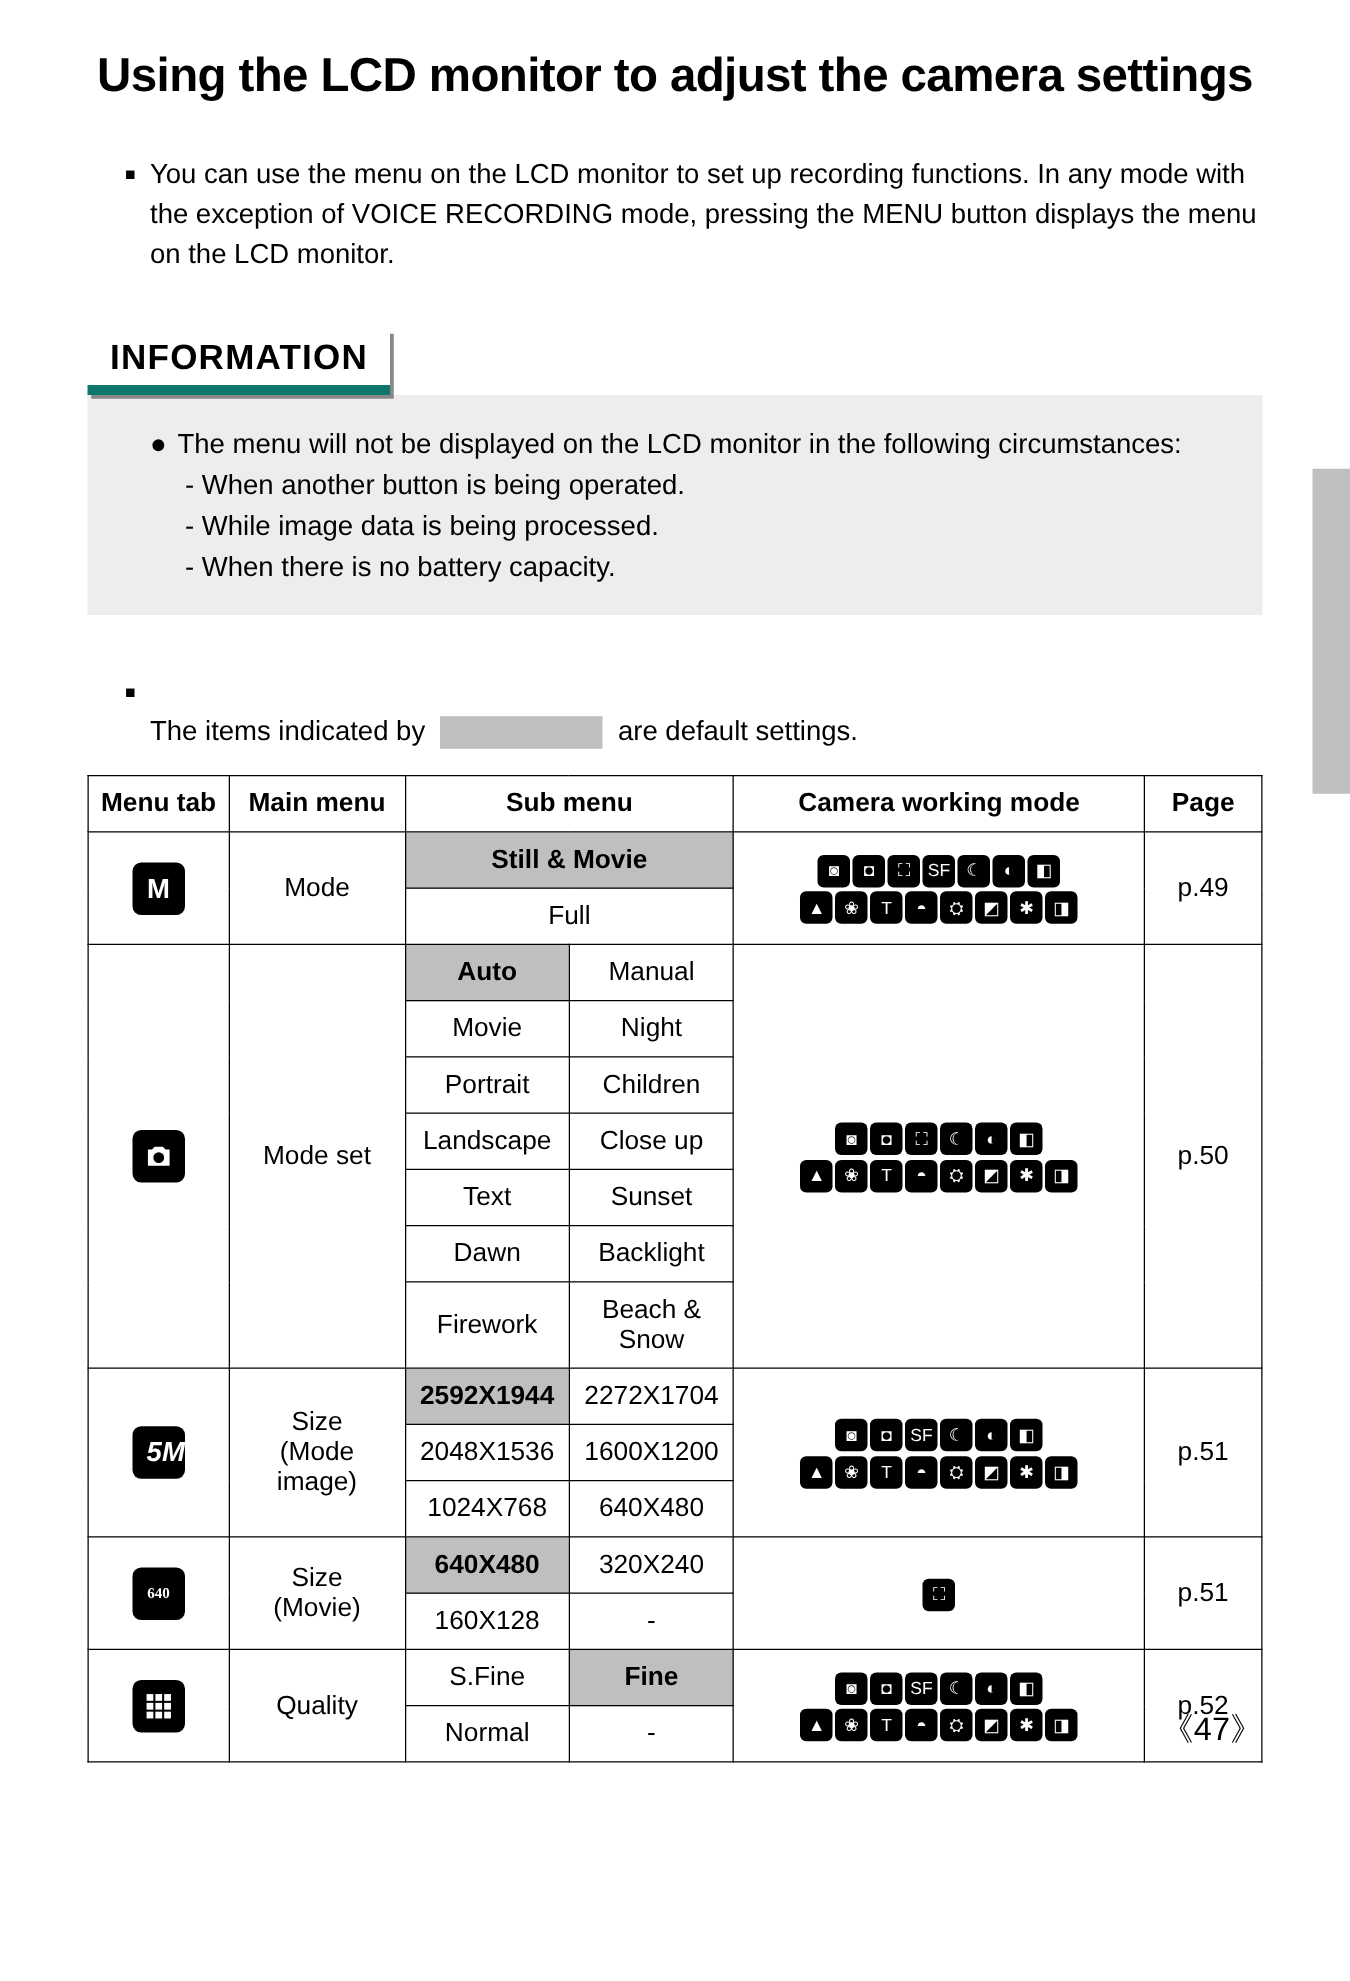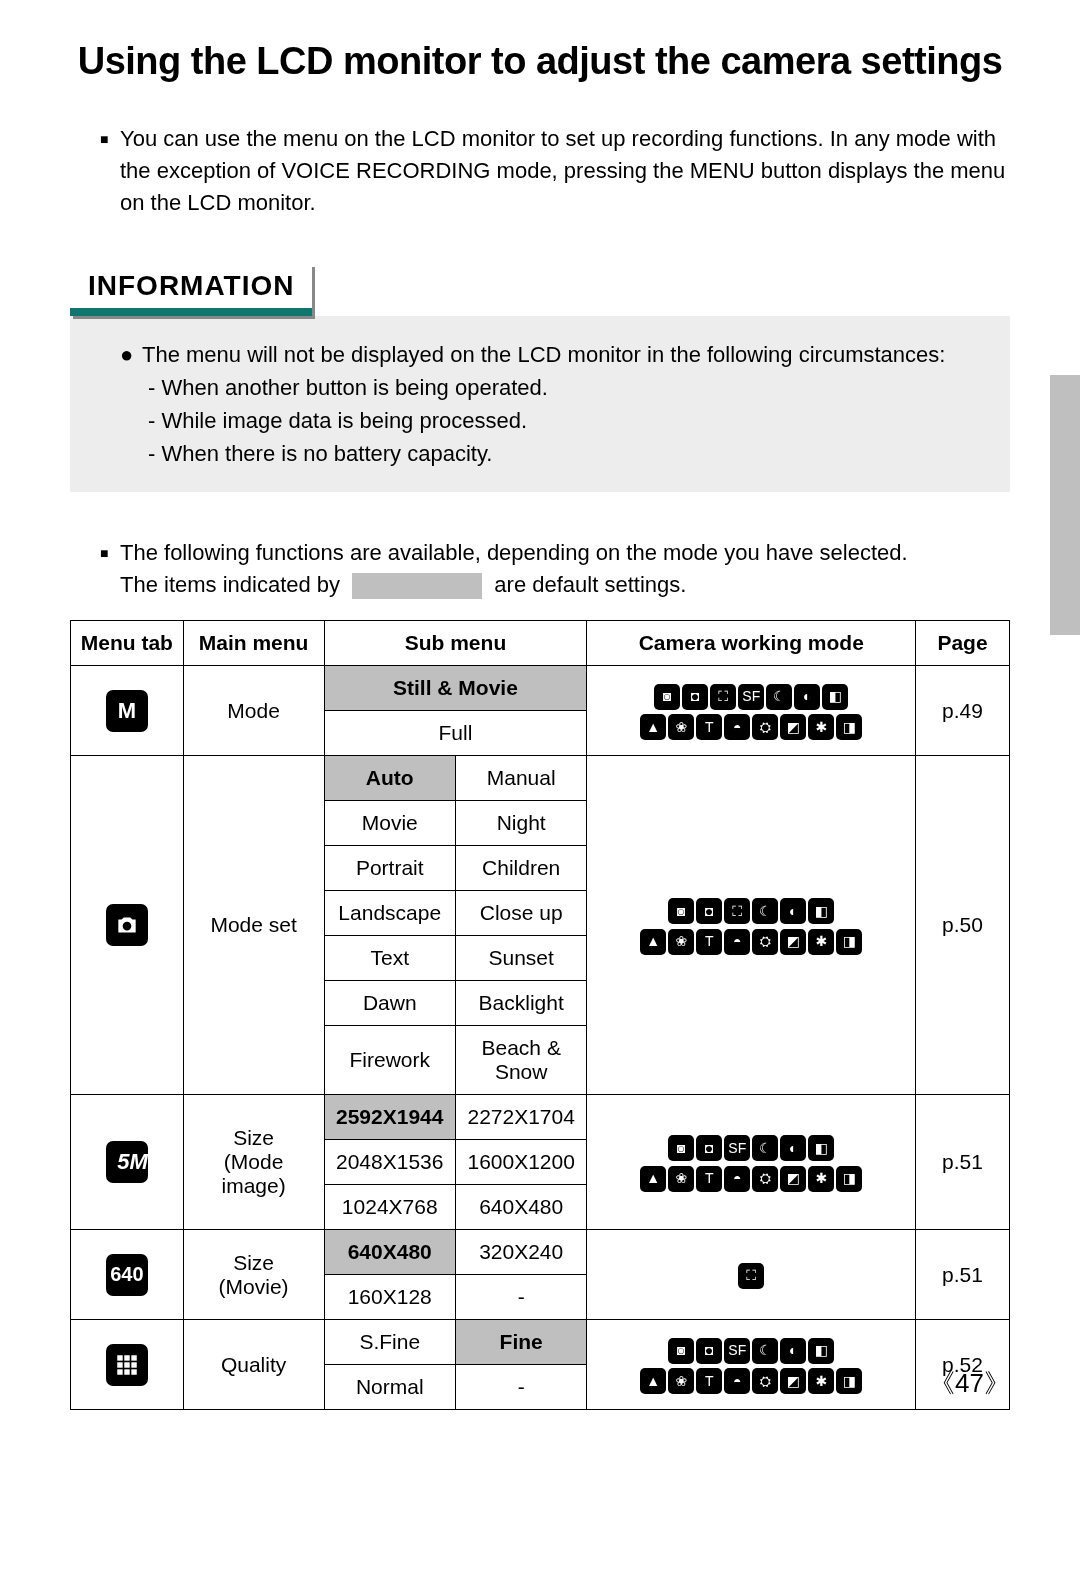--- a/index.html
+++ b/index.html
@@ -150,21 +150,21 @@
       <div class="sub">- When another button is being operated.</div>
       <div class="sub">- While image data is being processed.</div>
       <div class="sub">- When there is no battery capacity.</div>
     </div>
   </div>
 
   <div class="bullet-block" style="margin-top:45px;">
     <div class="blk">
       <div class="sq">■</div>
       <div>
-        <span>The following functions are available, depending on the mode you have selected.</span><br>
+        <br>
         <span>The items indicated by</span>
         <span class="default-swatch"></span>
         <span>are default settings.</span>
       </div>
     </div>
   </div>
 
   <table class="menu-table">
     <colgroup>
       <col style="width:12%">
@@ -265,21 +265,21 @@
           <td>2048X1536</td>
           <td>1600X1200</td>
         </tr>
     <tr>
           <td>1024X768</td>
           <td>640X480</td>
         </tr>
 
     <tr>
       <td rowspan="2">
-        <span class="icon-box" style="font-size:20px;">
+        <span class="icon-box" style="font-size:12px;font-family:Liberation Serif, serif;">
               <span>640</span>
             </span>
       </td>
       <td rowspan="2">
         <span>Size</span><br><span>(Movie)</span>
       </td>
       <td class="default">640X480</td>
       <td>320X240</td>
       <td rowspan="2" class="mode-icons">
         <span class="icon-small">⛶</span>

